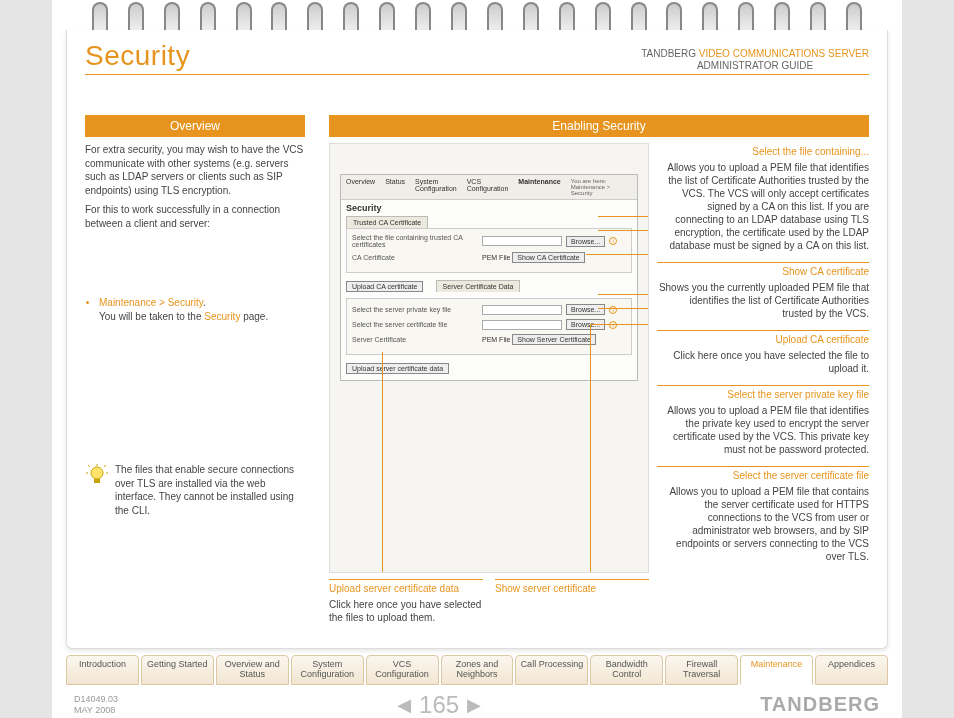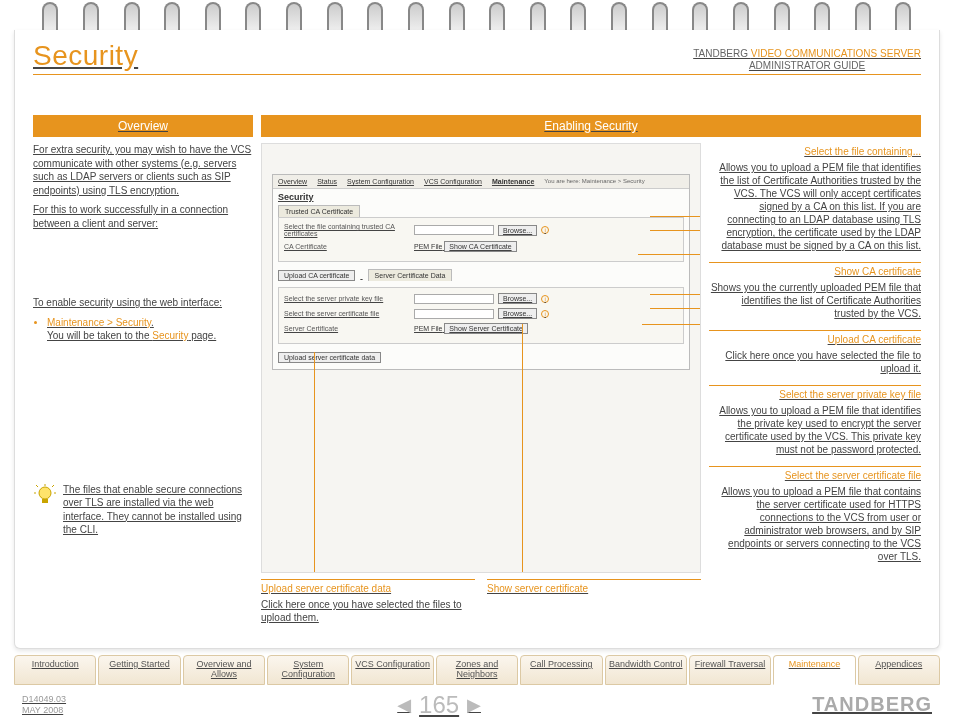--- a/index.html
+++ b/index.html
@@ -1,25 +1,25 @@
 <!DOCTYPE html>
 <html><head>
 <meta charset="utf-8">
 <style>
   * { box-sizing: border-box; margin: 0; padding: 0; }
   body { background: #e5e5e5; font-family: Arial, sans-serif; font-size: 11px; color: #444; }
-  .page { width: 954px; height: 718px; margin: 0 auto; background: #fff; position: relative; text-decoration: underline; }
+  .page { width: 850px; height: 718px; margin: 0 auto; background: #fff; position: relative; }
   .spiral-row { height: 30px; display: flex; justify-content: space-around; align-items: flex-end; padding: 0 30px; }
   .spiral { width: 16px; height: 28px; border: 2px solid #888; border-bottom: none; border-radius: 8px 8px 0 0; background: linear-gradient(#ccc,#eee); }
   .sheet { margin: 0 14px; background: #fff; border: 1px solid #ddd; border-top: none; border-radius: 0 0 6px 6px; box-shadow: 0 2px 4px rgba(0,0,0,.1); padding: 10px 18px 14px 18px; position: relative; }
   .header-row { display: flex; justify-content: space-between; align-items: flex-end; border-bottom: 1px solid #e7941e; padding-bottom: 2px; margin-bottom: 4px; }
   .page-title { font-size: 28px; font-weight: 300; color: #e7941e; letter-spacing: .5px; }
   .doc-id { text-align: center; font-size: 10px; color: #666; line-height: 1.2; }
   .doc-id .orange { color: #e7941e; }
-  .columns-top { display: flex; gap: 8px; margin-top: 40px; }
+  .columns-top { display: flex; gap: 24px; margin-top: 40px; }
   .col-left { width: 220px; flex: none; }
   .col-right { flex: 1; }
   .banner { background: #e7941e; color: #fff; text-align: center; font-size: 12px; padding: 4px 0; margin-bottom: 6px; }
   .body-text { font-size: 10px; line-height: 1.35; color: #444; }
   .body-text p { margin-bottom: 6px; }
   .body-text ul { margin: 0 0 6px 14px; }
   .body-text li { margin-bottom: 4px; }
   .body-text li::marker { color: #e7941e; }
   .link-orange { color: #e7941e; }
   .tip-box { display: flex; gap: 6px; align-items: flex-start; margin-top: 140px; }
@@ -96,21 +96,20 @@
     </div>
 
     <div class="columns-top">
 
       <div class="col-left">
         <div class="banner">Overview</div>
         <div class="body-text">
           <p>For extra security, you may wish to have the VCS communicate with other systems (e.g. servers such as LDAP servers or clients such as SIP endpoints) using TLS encryption.</p>
           <p>For this to work successfully in a connection between a client and server:</p>
           <div style="height:60px"></div>
-          <p>To enable security using the web interface:</p>
           <ul>
             <li>
               <span class="link-orange">Maintenance &gt; Security</span><span>.</span><br>
               <span>You will be taken to the </span><span class="link-orange">Security</span><span> page.</span>
             </li>
           </ul>
           <div class="tip-box">
             <svg class="bulb" viewBox="0 0 24 24">
                 <circle cx="12" cy="10" r="6" fill="#ffe36b" stroke="#c9a400"></circle>
                 <rect x="9" y="16" width="6" height="4" fill="#c9a400"></rect>
@@ -214,21 +213,21 @@
             </div>
           </div>
         </div>
       </div>
     </div>
   </div>
 
   <div class="nav-tabs">
     <div class="nav-tab">Introduction</div>
     <div class="nav-tab">Getting Started</div>
-    <div class="nav-tab">Overview and Allows</div>
+    <div class="nav-tab">Overview and Status</div>
     <div class="nav-tab">System Configuration</div>
     <div class="nav-tab">VCS Configuration</div>
     <div class="nav-tab">Zones and Neighbors</div>
     <div class="nav-tab">Call Processing</div>
     <div class="nav-tab">Bandwidth Control</div>
     <div class="nav-tab">Firewall Traversal</div>
     <div class="nav-tab active">Maintenance</div>
     <div class="nav-tab">Appendices</div>
   </div>
 

